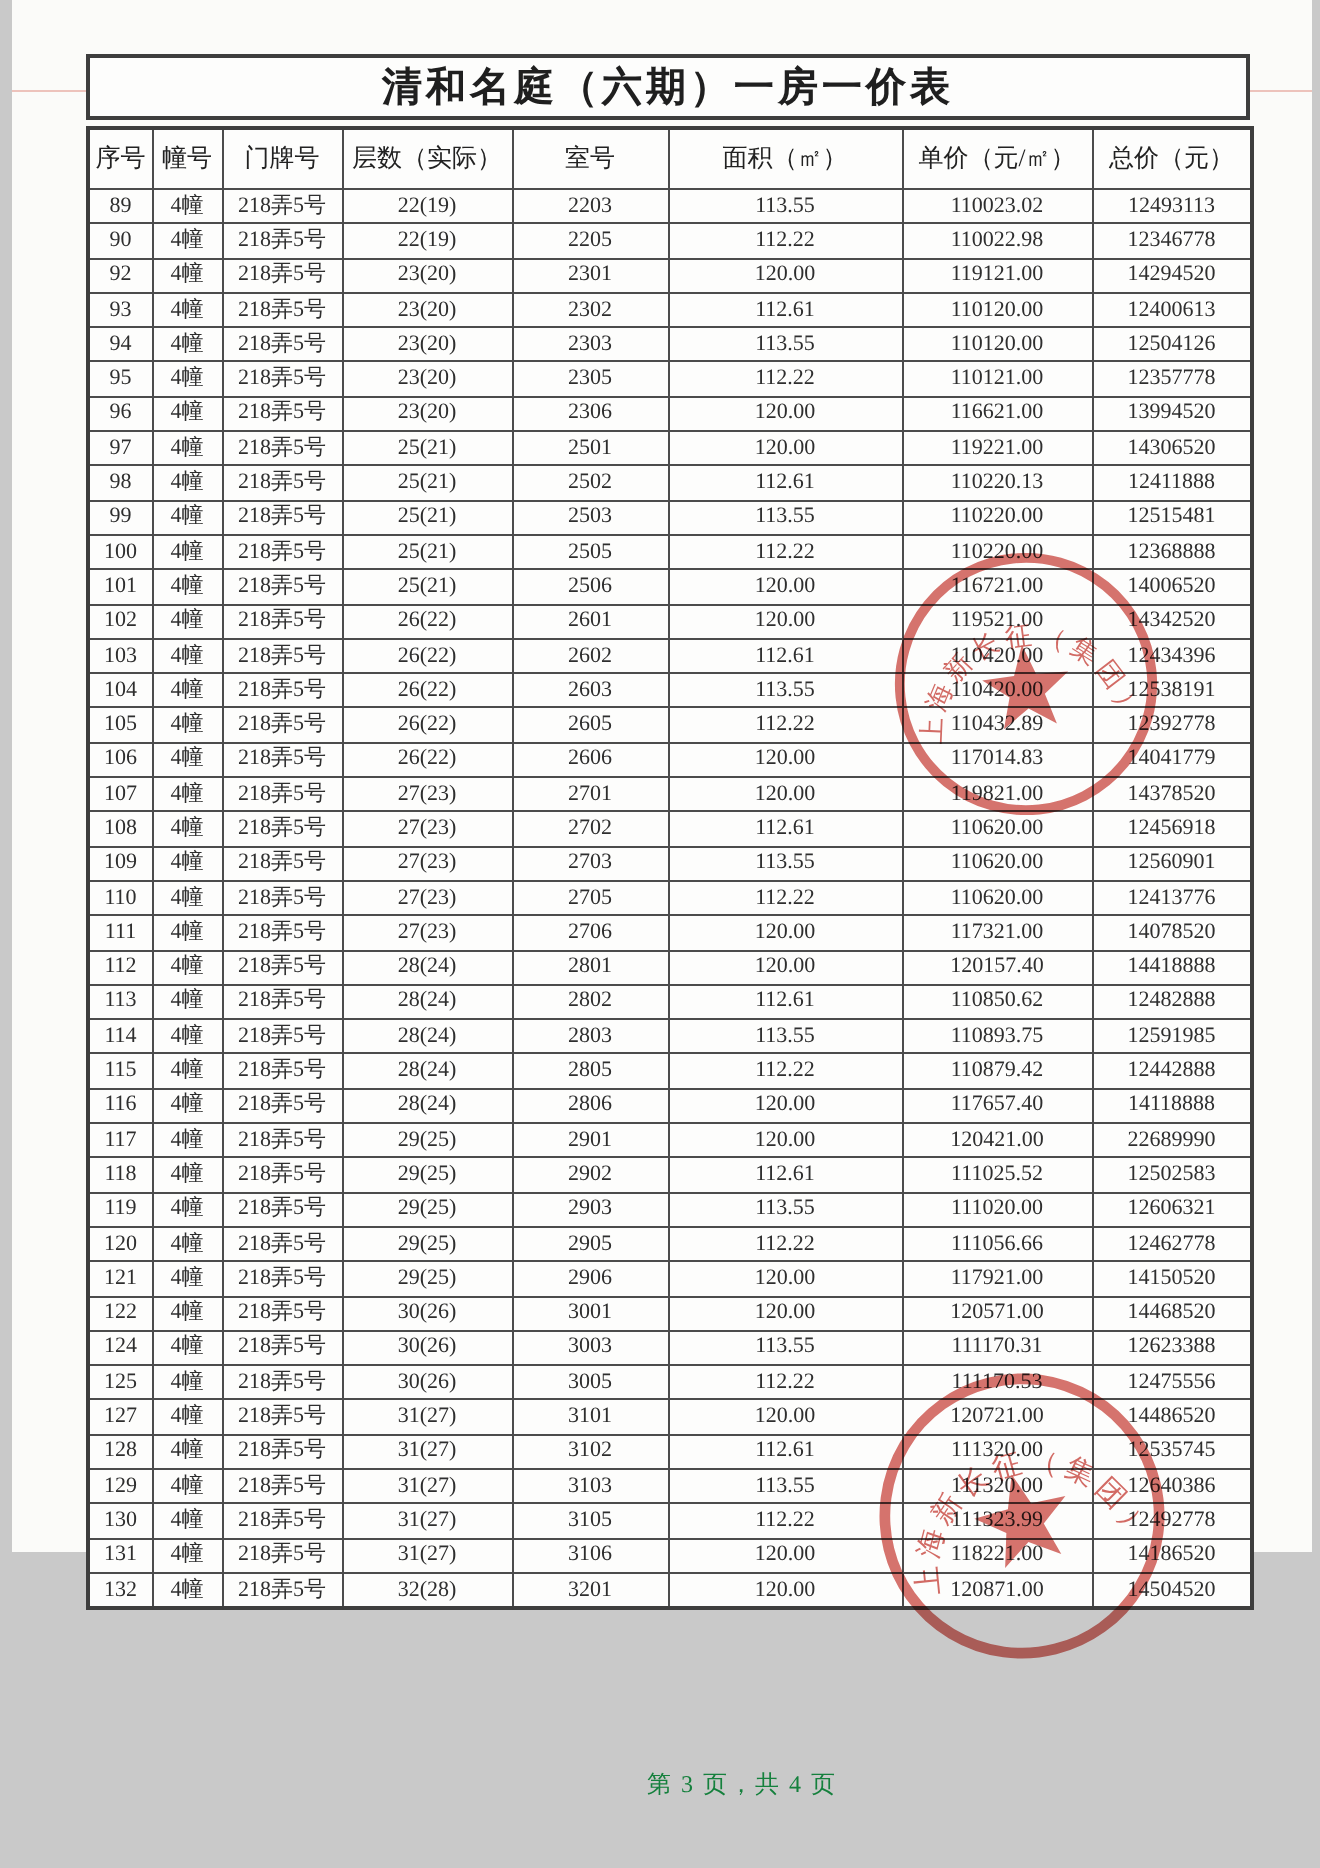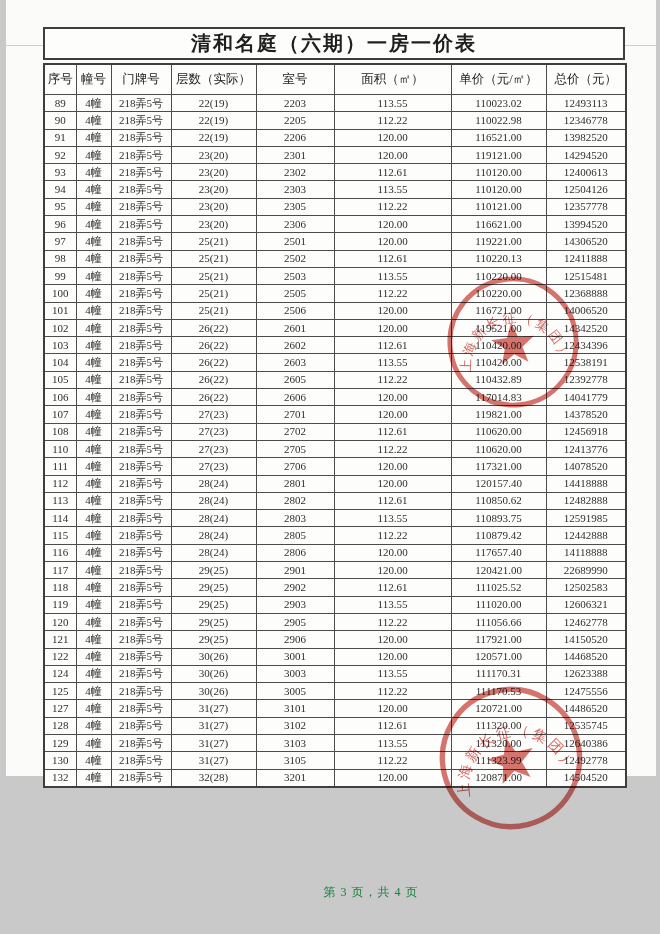--- a/index.html
+++ b/index.html
@@ -99,30 +99,20 @@
           <td>90</td>
           <td>4幢</td>
           <td>218弄5号</td>
           <td>22(19)</td>
           <td>2205</td>
           <td>112.22</td>
           <td>110022.98</td>
           <td>12346778</td>
         </tr>
         <tr>
-          <td>91</td>
-          <td>4幢</td>
-          <td>218弄5号</td>
-          <td>22(19)</td>
-          <td>2206</td>
-          <td>120.00</td>
-          <td>116521.00</td>
-          <td>13982520</td>
-        </tr>
-        <tr>
           <td>92</td>
           <td>4幢</td>
           <td>218弄5号</td>
           <td>23(20)</td>
           <td>2301</td>
           <td>120.00</td>
           <td>119121.00</td>
           <td>14294520</td>
         </tr>
         <tr>
@@ -279,20 +269,30 @@
           <td>108</td>
           <td>4幢</td>
           <td>218弄5号</td>
           <td>27(23)</td>
           <td>2702</td>
           <td>112.61</td>
           <td>110620.00</td>
           <td>12456918</td>
         </tr>
         <tr>
+          <td>109</td>
+          <td>4幢</td>
+          <td>218弄5号</td>
+          <td>27(23)</td>
+          <td>2703</td>
+          <td>113.55</td>
+          <td>110620.00</td>
+          <td>12560901</td>
+        </tr>
+        <tr>
           <td>110</td>
           <td>4幢</td>
           <td>218弄5号</td>
           <td>27(23)</td>
           <td>2705</td>
           <td>112.22</td>
           <td>110620.00</td>
           <td>12413776</td>
         </tr>
         <tr>
@@ -467,20 +467,30 @@
         </tr>
         <tr>
           <td>130</td>
           <td>4幢</td>
           <td>218弄5号</td>
           <td>31(27)</td>
           <td>3105</td>
           <td>112.22</td>
           <td>111323.99</td>
           <td>12492778</td>
+        </tr>
+        <tr>
+          <td>131</td>
+          <td>4幢</td>
+          <td>218弄5号</td>
+          <td>31(27)</td>
+          <td>3106</td>
+          <td>120.00</td>
+          <td>118221.00</td>
+          <td>14186520</td>
         </tr>
         <tr>
           <td>132</td>
           <td>4幢</td>
           <td>218弄5号</td>
           <td>32(28)</td>
           <td>3201</td>
           <td>120.00</td>
           <td>120871.00</td>
           <td>14504520</td>

